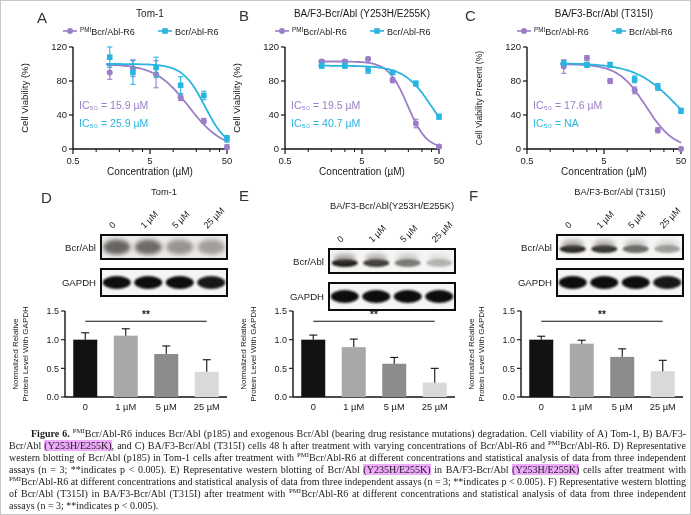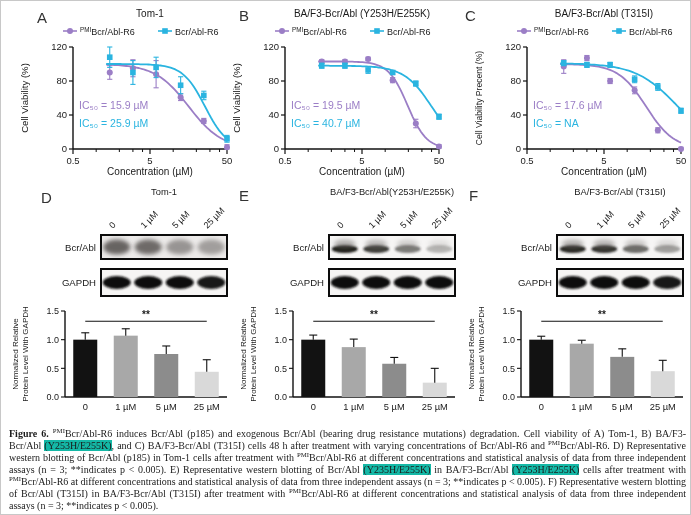--- a/index.html
+++ b/index.html
@@ -4,23 +4,23 @@
 <style>
   html,body{margin:0;padding:0;background:#e9e9e9;}
   #fig{position:relative;width:691px;height:515px;background:#ffffff;
        font-family:"Liberation Sans",sans-serif;overflow:hidden;
        border:1px solid #c8c8c8;box-sizing:border-box;}
   .panel-letter{position:absolute;font-size:15px;color:#333;letter-spacing:.5px;}
   .chart-mount{position:absolute;}
   #caption{position:absolute;left:8px;top:427px;width:677px;
            font-family:"Liberation Serif",serif;font-size:10px;line-height:12px;
            color:#1a1a1a;text-align:justify;}
-  #caption .bold{font-weight:bold;}
+  #caption .bold{font-weight:bold;margin-left:22px;}
   #caption .sup{vertical-align:super;font-size:6.8px;line-height:0;}
-  #caption .hl{background:#14b8a6;}
+  #caption .hl{background:#f0abfc;}
   svg text{font-family:"Liberation Sans",sans-serif;}
 </style>
 </head>
 <body>
 
 <div id="fig">
   <span class="panel-letter" style="left:36px;top:8px">A</span>
   <span class="panel-letter" style="left:238px;top:6px">B</span>
   <span class="panel-letter" style="left:464px;top:6px">C</span>
   <span class="panel-letter" style="left:40px;top:188px">D</span>
@@ -330,21 +330,21 @@
         <ellipse cx="139.25" cy="64" rx="13.5" ry="7.5" fill="#4c4745" opacity="0.78" filter="url(#fD1)"></ellipse>
         <ellipse cx="170.75" cy="64" rx="13.5" ry="7.5" fill="#4c4745" opacity="0.52" filter="url(#fD1)"></ellipse>
         <ellipse cx="202.25" cy="64" rx="13.5" ry="7.5" fill="#4c4745" opacity="0.46" filter="url(#fD1)"></ellipse>
         <text x="87" y="103" font-size="9.6" fill="#1a1a1a" text-anchor="end">GAPDH</text>
         <rect x="92" y="86" width="126" height="27" fill="#f6f5f4" stroke="#0c0c0c" stroke-width="2"></rect>
         <ellipse cx="107.75" cy="99.5" rx="14" ry="6.5" fill="#0d0d0d" opacity="1" filter="url(#fD3)"></ellipse>
         <ellipse cx="139.25" cy="99.5" rx="14" ry="6.5" fill="#0d0d0d" opacity="1" filter="url(#fD3)"></ellipse>
         <ellipse cx="170.75" cy="99.5" rx="14" ry="6.5" fill="#0d0d0d" opacity="1" filter="url(#fD3)"></ellipse>
         <ellipse cx="202.25" cy="99.5" rx="14" ry="6.5" fill="#0d0d0d" opacity="0.95" filter="url(#fD3)"></ellipse>
       </svg></div>
-  <div class="chart-mount" style="left:236px;top:182px"><svg width="230" height="118" viewBox="0 0 230 118">
+  <div class="chart-mount" style="left:236px;top:196px"><svg width="230" height="118" viewBox="0 0 230 118">
         <defs>
           <filter id="fE1" x="-50%" y="-50%" width="200%" height="200%">
             <feGaussianBlur stdDeviation="2.2"></feGaussianBlur>
           </filter>
           <filter id="fE2" x="-50%" y="-50%" width="200%" height="200%">
             <feGaussianBlur stdDeviation="1"></feGaussianBlur>
           </filter>
           <filter id="fE3" x="-50%" y="-50%" width="200%" height="200%">
             <feGaussianBlur stdDeviation="0.8"></feGaussianBlur>
           </filter>

